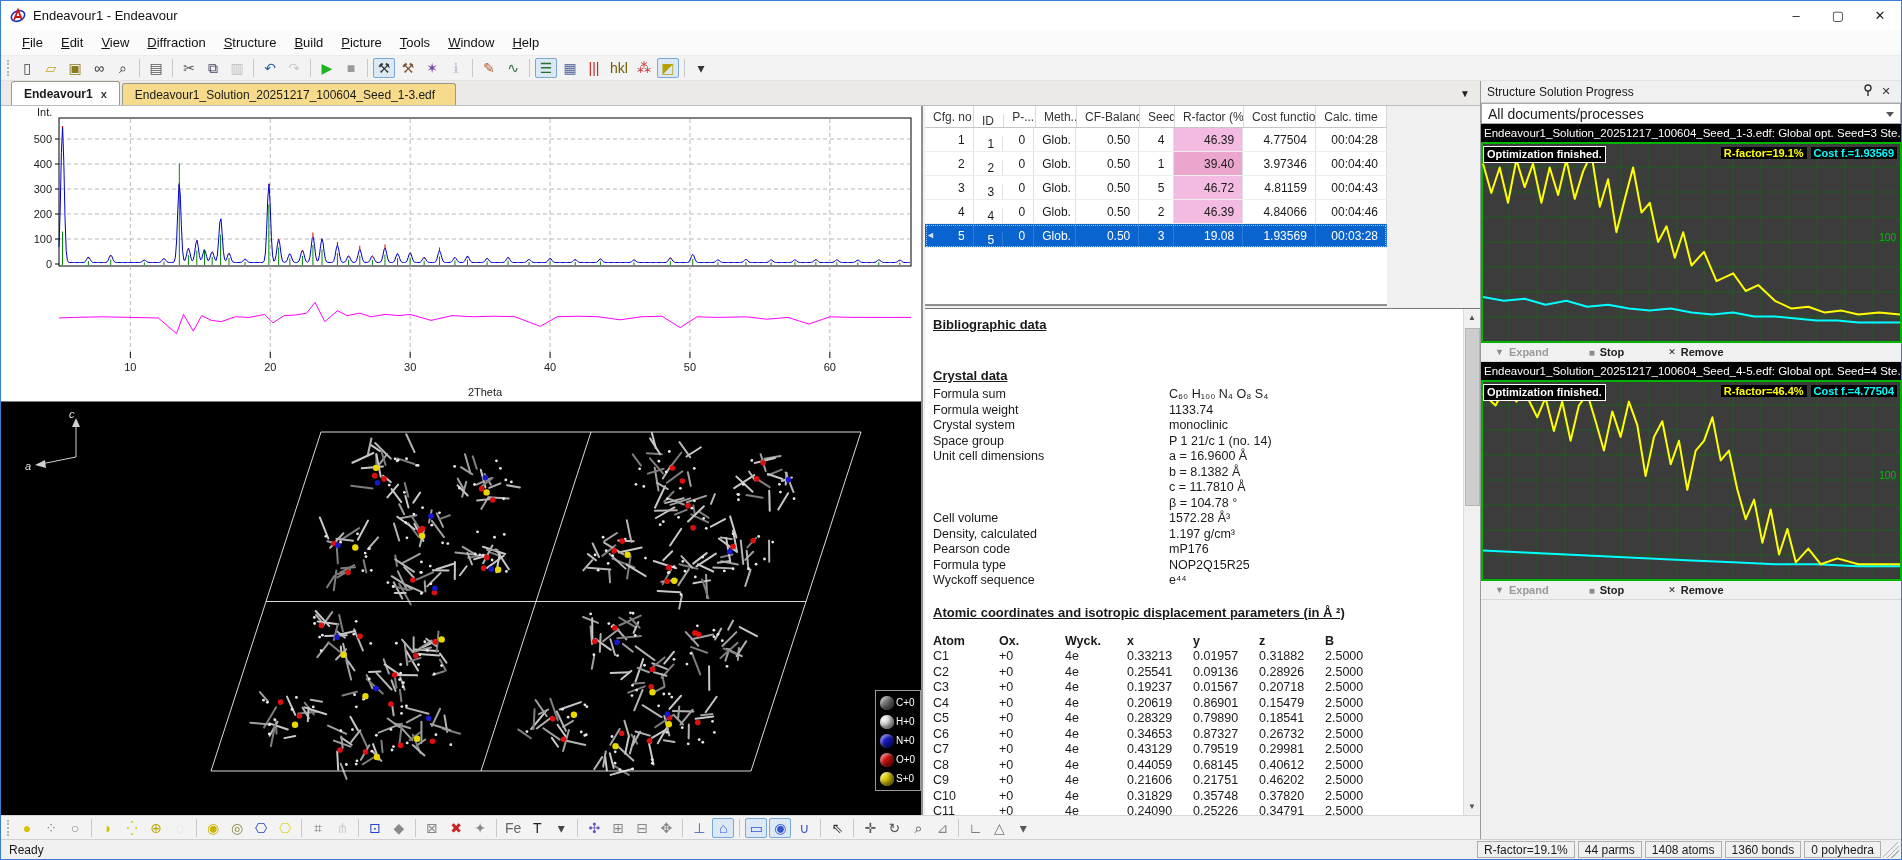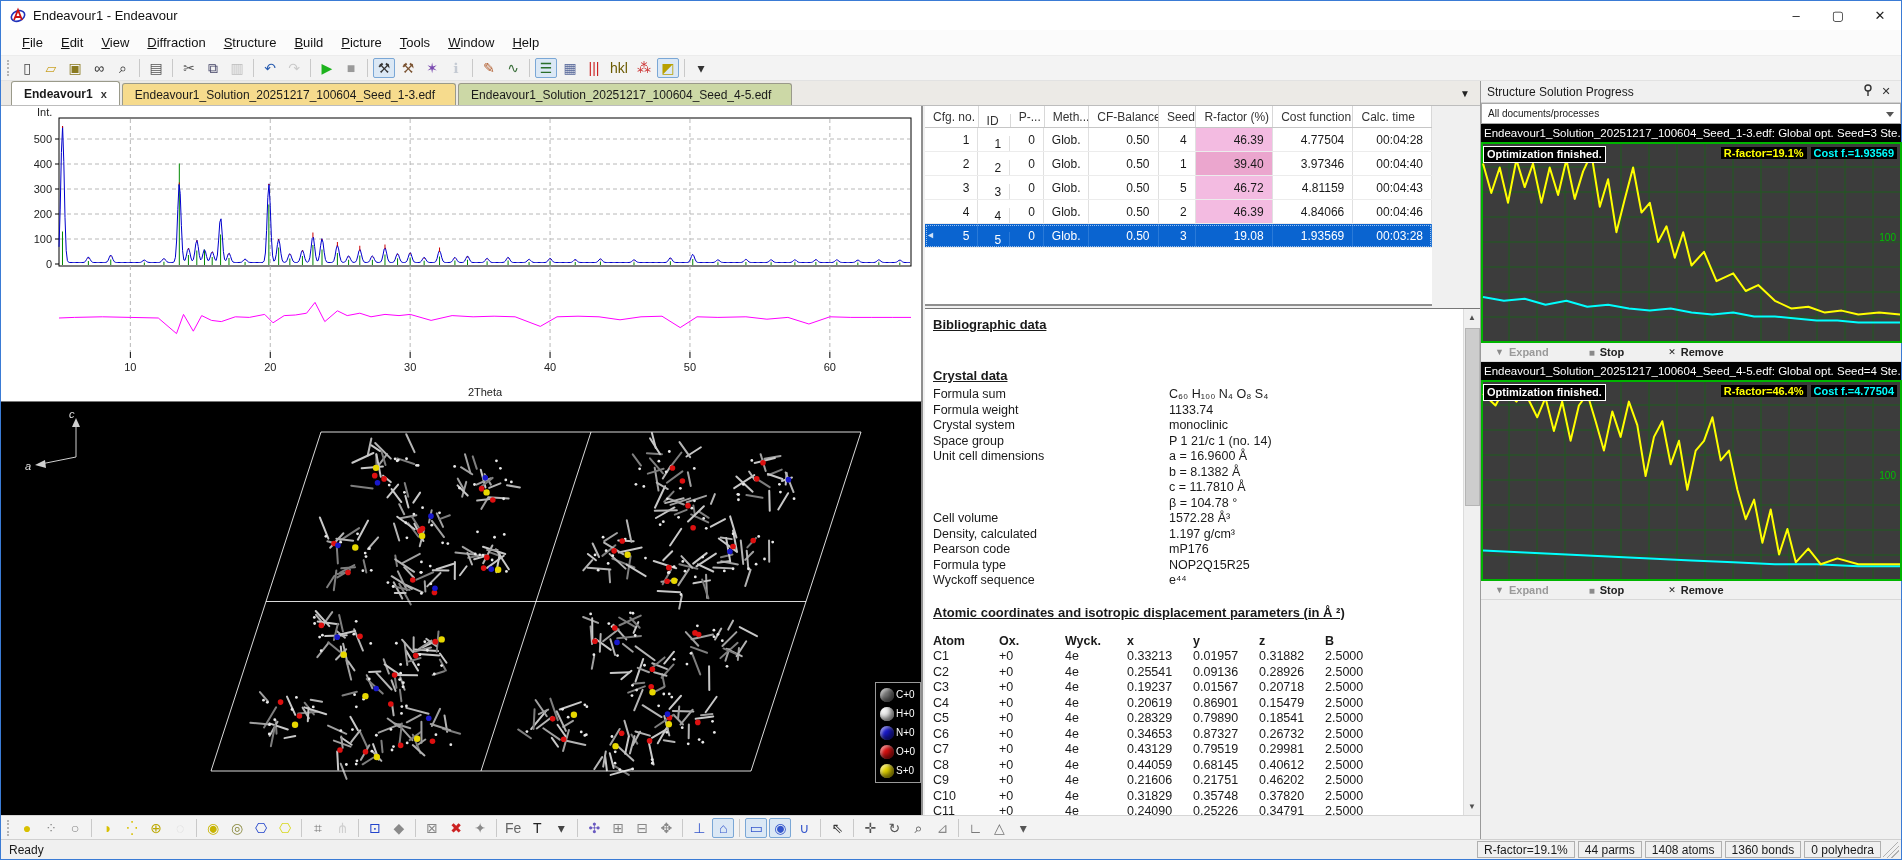--- a/index.html
+++ b/index.html
@@ -42,29 +42,29 @@
     border:1px solid #9a9a8a; border-bottom:none; border-radius:3px 3px 0 0; font-size:12px; white-space:nowrap; }
   .tab.active { background:#ffffff !important; font-weight:bold; height:24px; }
   .tab-close { margin-left:8px; font-size:11px; color:#333; }
   #tab-overflow { margin-left:auto; margin-right:10px; align-self:center; font-size:10px; color:#222; }
 
   
   #plot-panel { position:absolute; left:1px; top:106px; width:922px; height:295px; background:#ffffff;
     border-right:2px solid #8f8f8f; }
   #structure-panel { position:absolute; left:1px; top:401px; width:922px; height:414px; background:#000;
     border-right:2px solid #8f8f8f; border-top:1px solid #777; }
-  #structure-legend { position:absolute; left:874px; top:280px; width:46px; background:#000;
+  #structure-legend { position:absolute; left:874px; top:288px; width:46px; background:#000;
     border:1px solid #9a9a9a; padding:2px 4px; }
   .legend-row { display:flex; align-items:center; height:19px; }
   .sphere { width:14px; height:14px; border-radius:50%; margin-right:2px;
     box-shadow: inset -3px -3px 5px rgba(0,0,0,.6), inset 2px 2px 3px rgba(255,255,255,.5); }
   .legend-label { color:#fff; font-size:10px; }
 
   
-  #results-panel { position:absolute; left:925px; top:106px; width:507px; height:200px; background:#fff;
+  #results-panel { position:absolute; left:925px; top:106px; width:462px; height:200px; background:#fff;
     border-bottom:2px solid #8f8f8f; overflow:hidden; }
   .rt-row { display:flex; height:24px; align-items:stretch; position:relative; }
   .rt-header { height:22px; border-bottom:1px solid #c6c6c6; }
   .rt-cell { display:flex; align-items:center; justify-content:flex-end; padding:0 8px 0 2px;
     border-right:1px solid #e0e0e0; font-size:12px; overflow:hidden; white-space:nowrap; }
   .rt-header .rt-cell { color:#333; justify-content:flex-start; padding-left:8px; border-right:1px solid #d8d8d8; }
   .rt-row:not(.rt-header){ border-bottom:1px solid #ececec; }
   .c0{width:58px;} .c1{width:34px;margin-top:8px;} .c2{width:36px;} .c3{width:48px; justify-content:flex-start; padding-left:8px;}
   .c4{width:76px;} .c5{width:40px;} .c6{width:84px;} .c7{width:88px;} .c8{width:86px;}
   .rt-row.selected { background:#0a64d0; color:#fff; outline:1px dotted #9cc0ea; outline-offset:-2px; }
@@ -90,21 +90,21 @@
   #biblio-thumb { position:absolute; top:19px; left:1px; width:15px; height:178px; background:#cdcdcd; border:1px solid #b5b5b5; }
 
   
   #progress-panel { position:absolute; left:1480px; top:81px; width:421px; height:758px; background:#f0f0f0;
     border-left:1px solid #9a9a9a; }
   #pp-header { height:22px; display:flex; align-items:center; padding:0 6px; background:#f0f0f0;
     border-bottom:1px solid #d0d0d0; font-size:12px; }
   #pp-header-title { flex:1; }
   .pp-hbtn { width:18px; text-align:center; color:#333; font-size:11px; }
   #pp-filter { height:21px; margin:0; background:#fff; border:1px solid #a8a8a8; display:flex; align-items:center;
-    padding:0 6px; font-size:10px; position:relative; }
+    padding:0 6px; font-size:14px; position:relative; }
   #pp-filter .chev { position:absolute; right:6px; top:8px; width:0; height:0;
     border-left:4px solid transparent; border-right:4px solid transparent; border-top:5px solid #555; }
   .job-title { height:18px; background:#000; color:#fff; font-size:11.5px; display:flex; align-items:center;
     padding:0 3px; white-space:nowrap; overflow:hidden; }
   .job-graph { position:relative; height:201px; background:#3c3c3c; }
   .job-graph svg { position:absolute; left:0; top:0; }
   .ov-status { position:absolute; left:2px; top:4px; background:#000; border:1px solid #fff; color:#fff;
     font-size:11px; font-weight:bold; padding:0 3px; line-height:15px; }
   .ov-right { position:absolute; right:4px; top:4px; font-size:11px; font-weight:bold; line-height:15px; }
   .ov-rf { color:#ffff00; background:#000; padding:0 3px; }
@@ -232,24 +232,20 @@
         <span class="tab active" style="background: rgb(253, 253, 253);">
           <span>Endeavour1</span>
           <span class="tab-close">x</span>
         </span>
 
         <span class="tab" style="background: rgb(246, 219, 141);">
           <span>Endeavour1_Solution_20251217_100604_Seed_1-3.edf</span>
           <span class="tab-close"></span>
         </span>
 
-        <span class="tab" style="background: rgb(204, 216, 166);">
-          <span>Endeavour1_Solution_20251217_100604_Seed_4-5.edf</span>
-          <span class="tab-close"></span>
-        </span>
       </span>
     <span id="tab-overflow">▼</span>
   </div>
 
   <div id="plot-panel">
     <svg id="plot-svg" width="920" height="295" viewBox="0 0 920 295">
         <rect x="58" y="12" width="852" height="148" fill="#fff" stroke="#000" stroke-width="1"></rect>
         <line x1="54" y1="158" x2="58" y2="158" stroke="#000"></line>
         <text x="51" y="162" text-anchor="end" font-size="11" fill="#222">0</text>
         <line x1="59" y1="133" x2="909" y2="133" stroke="#b8b8b8" stroke-dasharray="4 3" stroke-width="1"></line>

